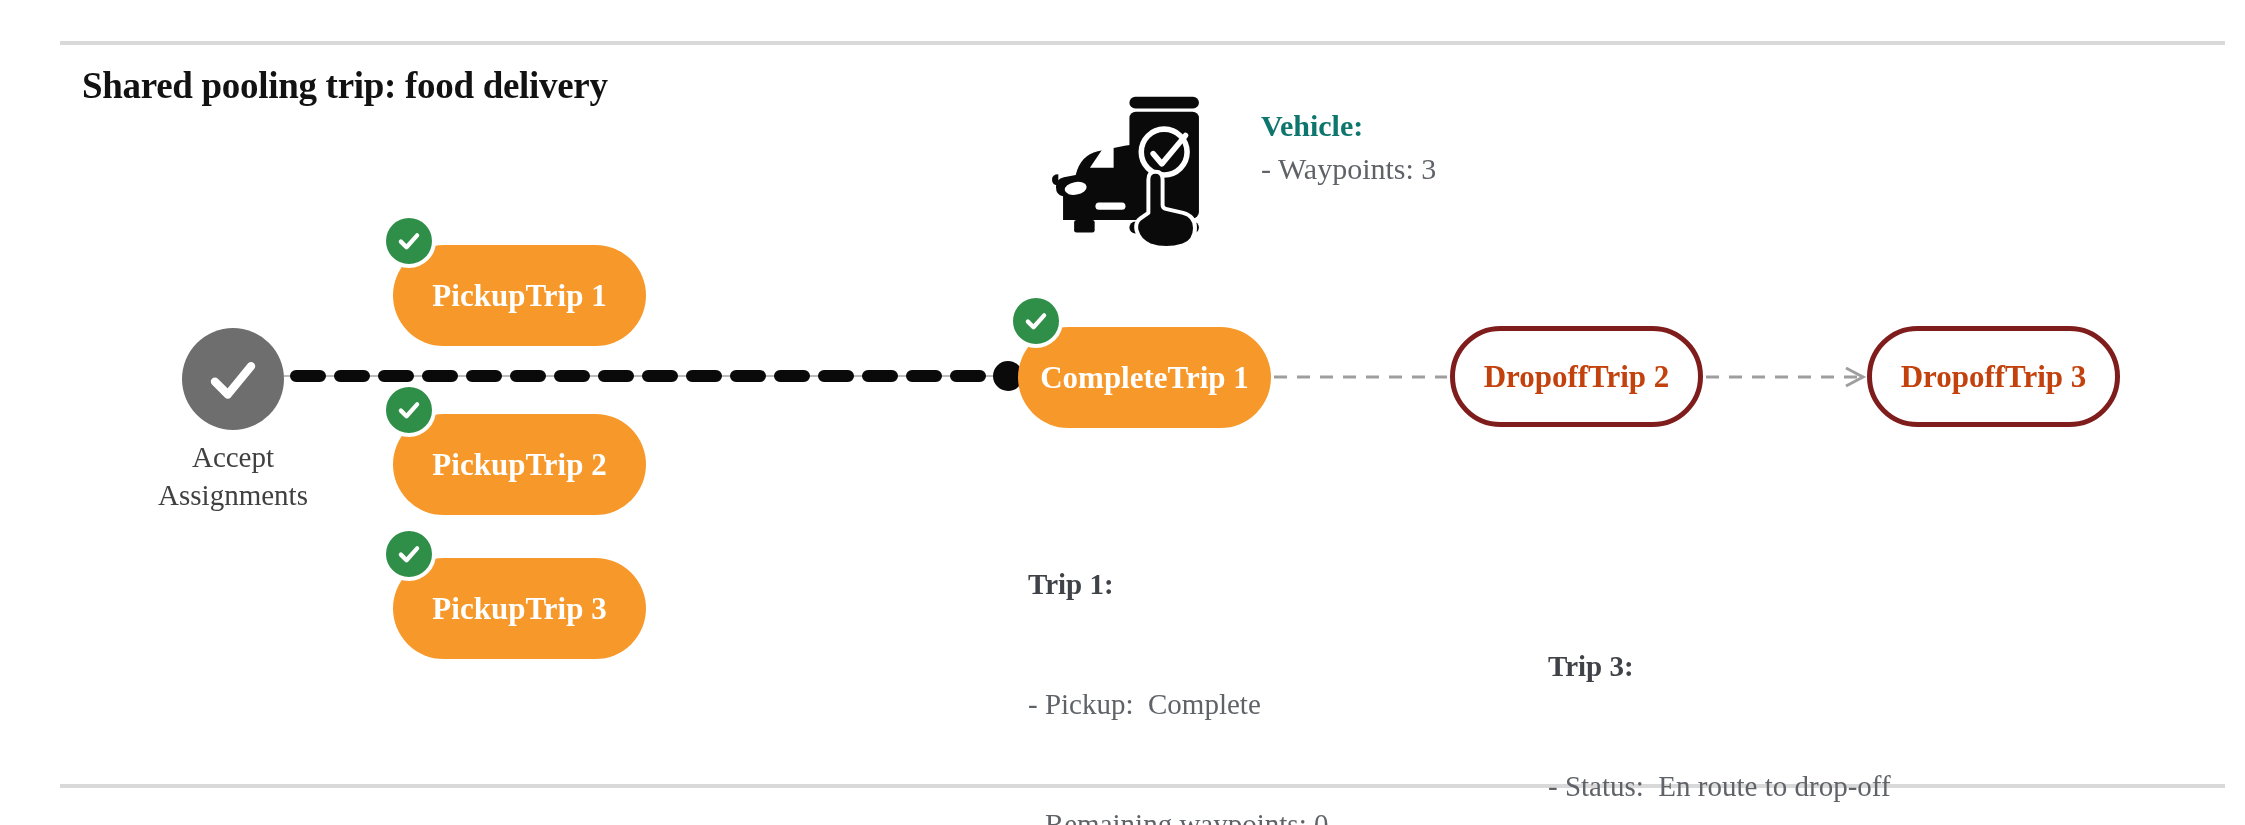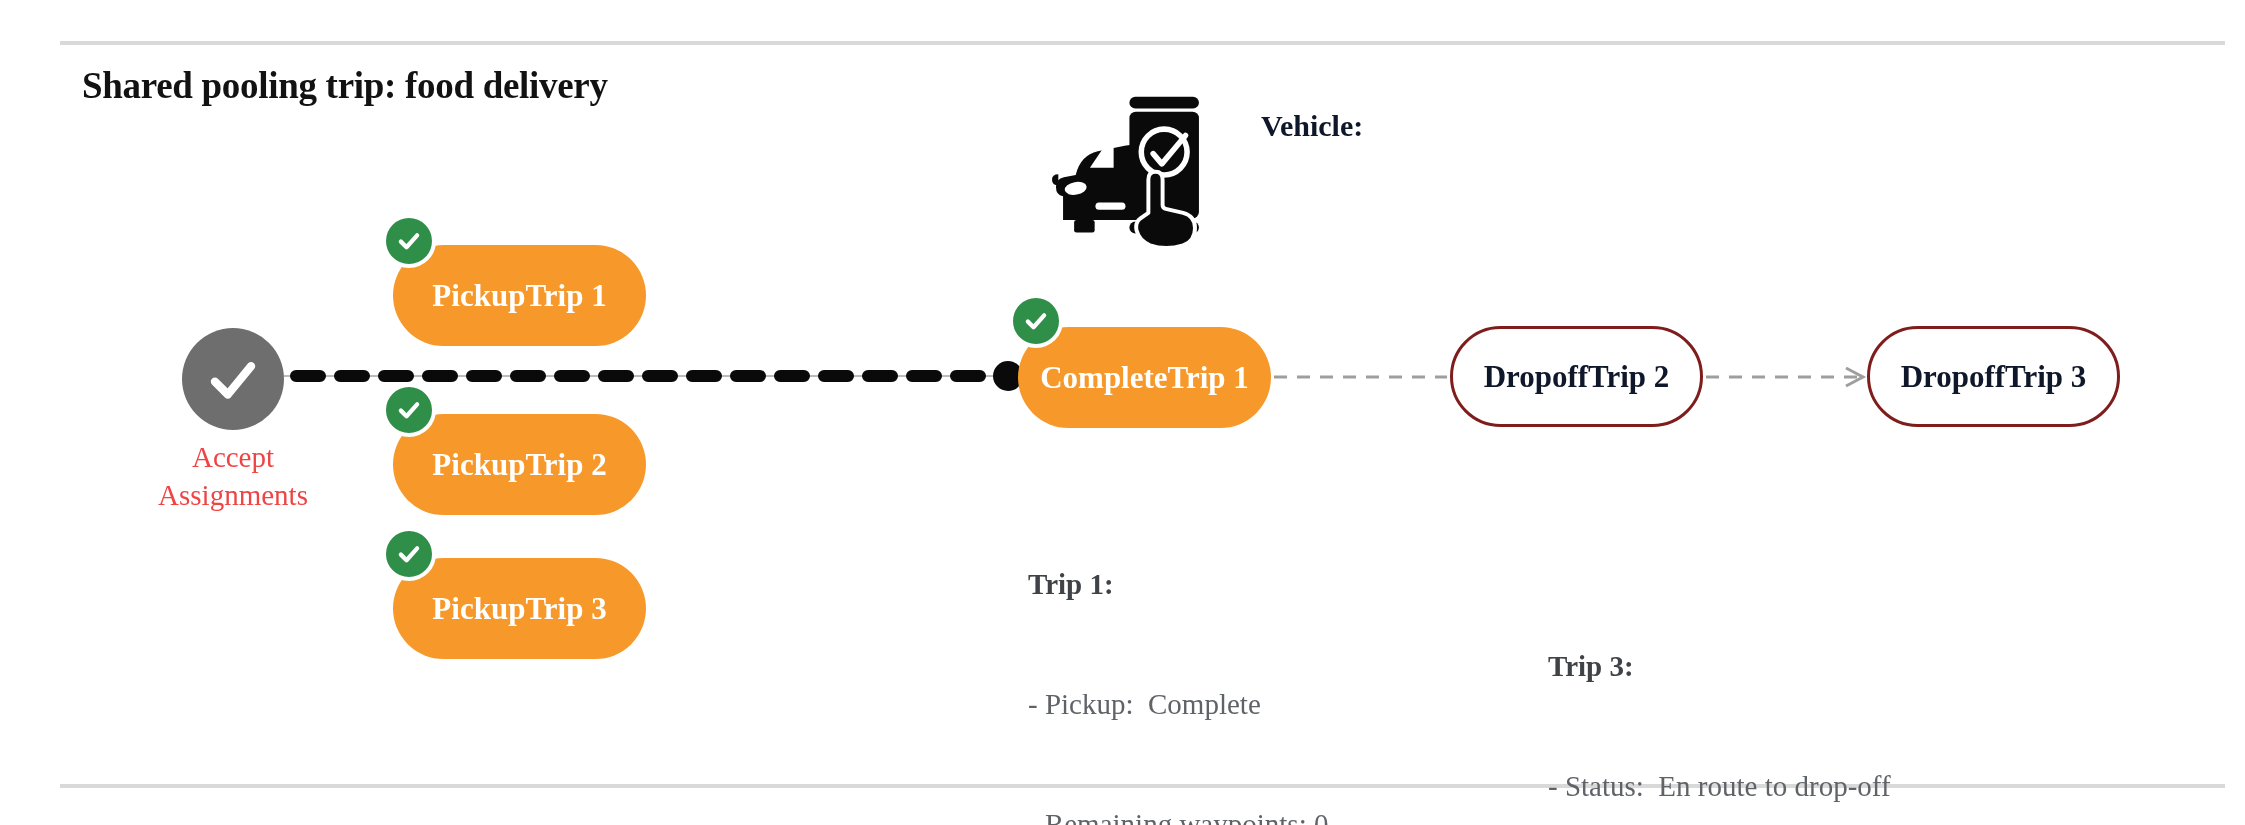--- a/index.html
+++ b/index.html
@@ -16,45 +16,45 @@
   #rule-bottom{top:784px;}
 
   #page-title{
     position:absolute;left:62px;top:64px;
     font-size:37px;font-weight:700;color:#121212;letter-spacing:-0.3px;
   }
 
   
   #vehicle-icon{position:absolute;left:1032px;top:92px;width:158px;height:158px;}
   #vehicle-text{position:absolute;left:1241px;top:104px;font-size:30px;line-height:43px;}
-  #vehicle-heading{font-weight:700;color:#0f172a;}
+  #vehicle-heading{font-weight:700;color:#0f766e;}
   #vehicle-waypoints{color:#5f6368;}
 
   
   #connectors{position:absolute;left:0;top:0;width:2245px;height:825px;pointer-events:none;}
 
   
   #accept-node{
     position:absolute;left:162px;top:328px;width:102px;height:102px;border-radius:50%;
     background:#6e6e6e;display:flex;align-items:center;justify-content:center;z-index:2;
   }
   #accept-node svg{width:62px;height:62px;}
   #accept-label{
     position:absolute;left:72px;top:438px;width:282px;text-align:center;
-    font-size:29px;line-height:38px;color:#ef4444;z-index:2;
+    font-size:29px;line-height:38px;color:#404040;z-index:2;
   }
 
   
   .pill{
     position:absolute;width:253px;height:101px;border-radius:52px;
     display:flex;flex-direction:row;align-items:center;justify-content:center;
     font-size:31px;font-weight:700;line-height:39px;z-index:2;box-sizing:border-box;
   }
   .pill.orange{background:#f7992a;color:#ffffff;}
-  .pill.ghost{background:#ffffff;border:3px solid #7f1d1d;color:#0f172a;}
+  .pill.ghost{background:#ffffff;border:5px solid #7f1d1d;color:#c2410c;}
   #pickup-1{left:373px;top:245px;}
   #pickup-2{left:373px;top:414px;}
   #pickup-3{left:373px;top:558px;}
   #complete-1{left:998px;top:327px;}
   #dropoff-2{left:1430px;top:326px;}
   #dropoff-3{left:1847px;top:326px;}
 
   
   .badge{
     position:absolute;width:46px;height:46px;border-radius:50%;
@@ -96,20 +96,21 @@
     <rect fill="#0a0a0a" x="98" y="25" width="88" height="135" rx="8"></rect>
     <rect fill="#0a0a0a" x="98" y="164" width="88" height="15" rx="7.5"></rect>
     <circle cx="142" cy="76" r="29" fill="none" stroke="#ffffff" stroke-width="7"></circle>
     <path d="M128 78 l11 13 l30 -36" fill="none" stroke="#ffffff" stroke-width="7" stroke-linecap="round" stroke-linejoin="round"></path>
 
     <path d="M124 194 q-14 -6 -17 -19 q-2 -10 5 -15 l10 -7 v-42 q0 -10 9 -10 q9 0 9 10 v32 q0 4 4 5 l22 5 q15 4 15 19 q0 17 -15 22 q-22 7 -42 0 z" fill="#0a0a0a" stroke="#ffffff" stroke-width="5" stroke-linejoin="round"></path>
   </svg>
 
   <div id="vehicle-text">
     <div id="vehicle-heading">Vehicle:</div>
+    <div id="vehicle-waypoints">- Waypoints: 3</div>
   </div>
 
   <svg id="connectors" viewBox="0 0 2245 825">
     <line x1="264" y1="376" x2="986" y2="376" stroke="#bbbbbb" stroke-width="2"></line>
     <line x1="276" y1="376" x2="972" y2="376" stroke="#0a0a0a" stroke-width="12" stroke-dasharray="24 20" stroke-linecap="round"></line>
     <circle cx="988" cy="376" r="15" fill="#0a0a0a"></circle>
     <line x1="1254" y1="377" x2="1427" y2="377" stroke="#9e9e9e" stroke-width="3" stroke-dasharray="13 10"></line>
     <line x1="1686" y1="377" x2="1838" y2="377" stroke="#9e9e9e" stroke-width="3" stroke-dasharray="13 10"></line>
     <path d="M1826 368 L1843 377 L1826 386" fill="none" stroke="#9e9e9e" stroke-width="3"></path>
   </svg>

